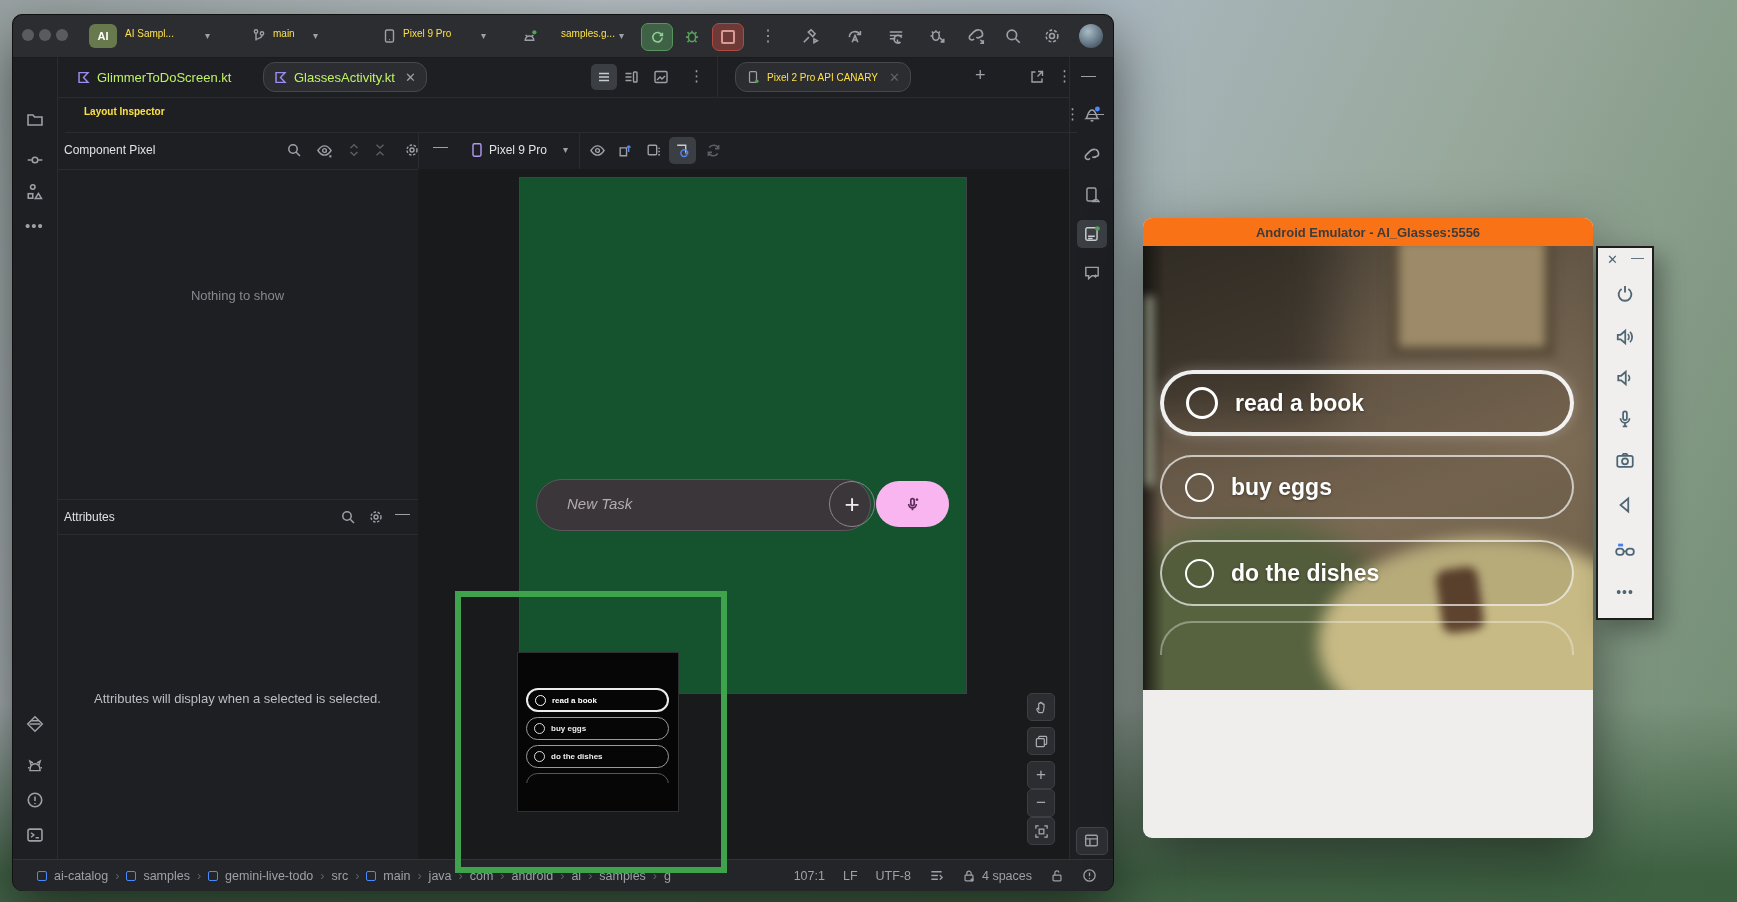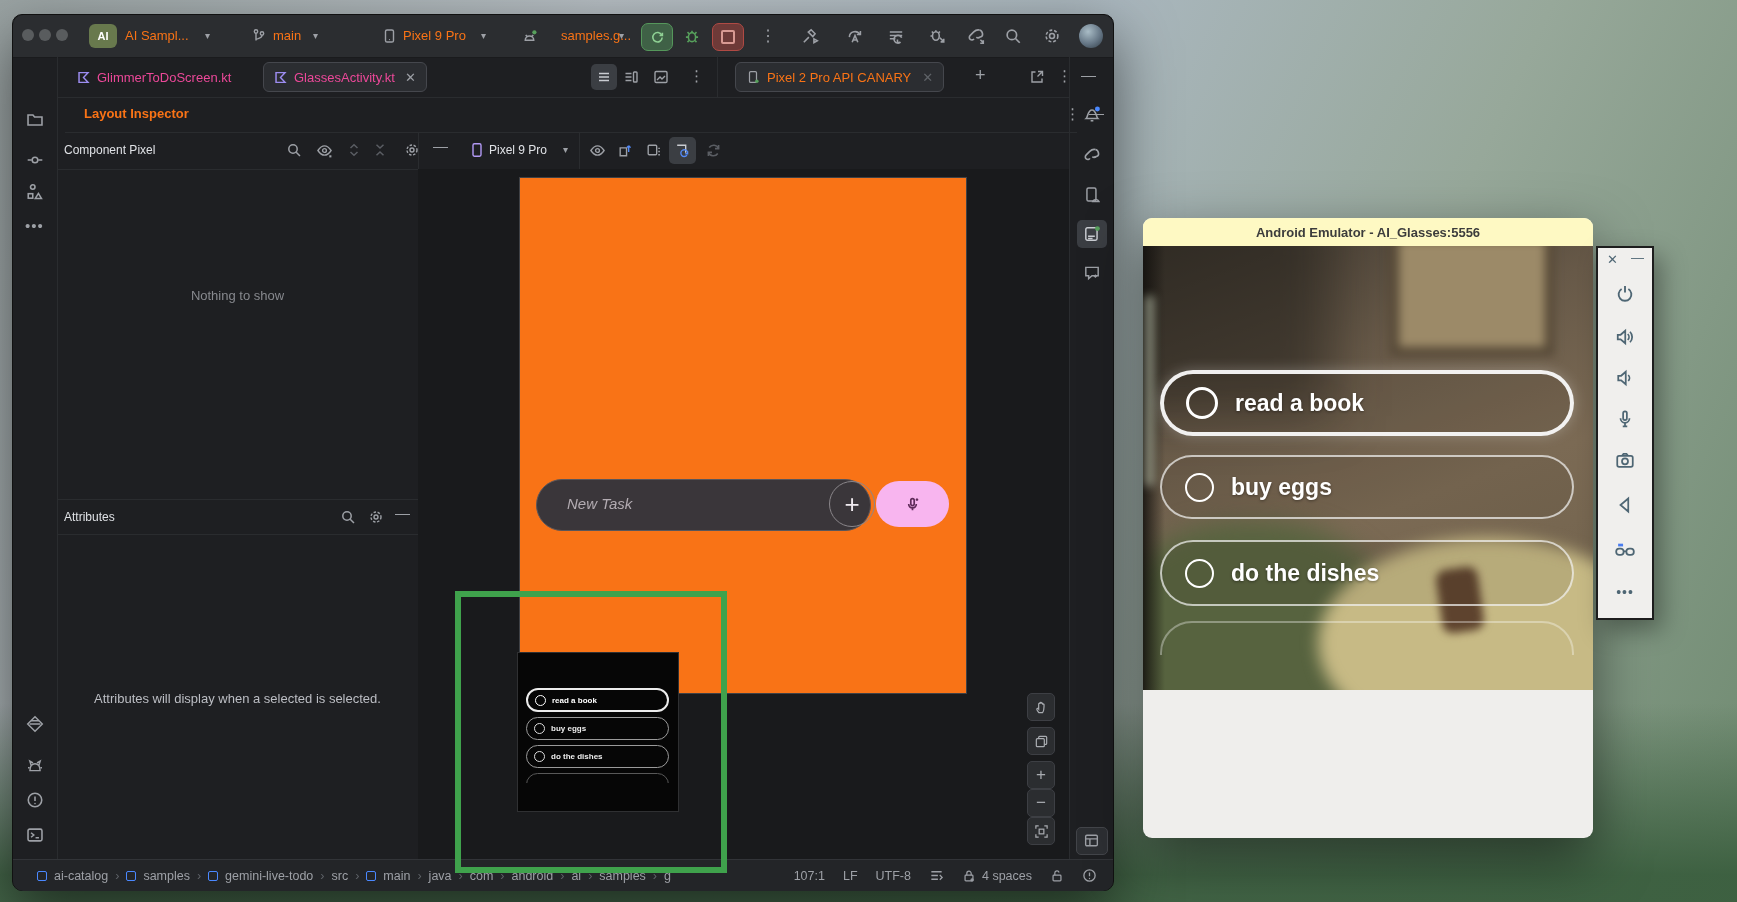--- a/index.html
+++ b/index.html
@@ -7,27 +7,27 @@
         font-family:"Liberation Sans",sans-serif;
         background:
           linear-gradient(180deg, rgba(60,90,60,0) 78%, rgba(56,92,60,.9) 97%),
           linear-gradient(115deg,#9aa3a3 0%,#b6bec3 28%,#a9b6bd 52%,#97a89a 72%,#6f8a70 100%);}
   .abs{position:absolute;}
   .ic{display:block;}
   svg{overflow:visible;}
   
   .ide{position:absolute;left:12px;top:14px;width:1100px;height:875px;background:#1e1f22;
        border-radius:10px;box-shadow:0 22px 60px rgba(0,0,0,.55);border:1px solid #111;}
-  .ttxt{color:#f97316;font-size:13px;}
+  .ttxt{color:#fde047;font-size:10px;}
   .dim{color:#9da0a6;}
   .vdim{color:#5f6368;}
   .chev{color:#9da0a6;font-size:10px;}
-  .tabgreen{color:#ec4899;}
+  .tabgreen{color:#bef264;}
   .hl{background:#3b3e43;border-radius:5px;}
-  .tabpill{background:#2b2d31;border:1px solid #45474d;border-radius:6px;display:flex;align-items:center;}
+  .tabpill{background:#2b2d31;border:1px solid #45474d;border-radius:12px;display:flex;align-items:center;}
   .flo{width:26px;height:26px;background:#2b2d30;border:1px solid #3d3f44;border-radius:5px;
        color:#a8abb0;display:flex;align-items:center;justify-content:center;}
   
   .emu{position:absolute;left:1143px;top:218px;width:450px;height:620px;border-radius:9px;
        box-shadow:0 20px 55px rgba(0,0,0,.5);overflow:hidden;background:#efeeec;}
   .pill{position:absolute;border-radius:40px;display:flex;align-items:center;color:#fff;
         background:rgba(50,42,34,.10);}
   .ring{border-radius:50%;background:transparent;}
   .etb{position:absolute;left:1596px;top:246px;width:58px;height:374px;background:#f0efed;
        border:2px solid #1d1d1d;box-sizing:border-box;color:#4e6674;box-shadow:8px 10px 24px rgba(0,0,0,.35);}
@@ -322,21 +322,21 @@
             <circle cx="8" cy="8" r="2"></circle>
             <circle cx="8" cy="8" r="5" stroke-dasharray="2.5 1.6"></circle>
           </svg>
         <div class="abs dim" style="left:338px;top:4px;font-size:15px;">—</div>
       </div>
       <div class="abs" style="left:0;top:522px;width:100%;text-align:center;color:#bcbec4;font-size:13px;">Attributes will display when a selected is selected.</div>
     </div>
 
     <div class="abs" style="left:405px;top:154px;width:651px;height:690px;background:#191a1c;overflow:hidden;">
 
-      <div class="abs" style="left:102px;top:9px;width:446px;height:515px;background:#f97316;outline:1px solid #3f4145;">
+      <div class="abs" style="left:102px;top:9px;width:446px;height:515px;background:#14532d;outline:1px solid #3f4145;">
 
         <div class="abs" style="left:16px;top:301px;width:333px;height:50px;border-radius:26px;background:#3a363a;border:1px solid #5a565a;">
           <div class="abs" style="left:30px;top:15px;font-style:italic;color:#b3acb2;font-size:15px;">New Task</div>
           <div class="abs" style="left:292px;top:1px;width:44px;height:44px;border:1px solid #8a868a;border-radius:50%;color:#efeaef;display:flex;align-items:center;justify-content:center;font-size:26px;font-weight:300;">+</div>
         </div>
         <div class="abs" style="left:356px;top:303px;width:73px;height:46px;border-radius:23px;background:#f8b5ef;display:flex;align-items:center;justify-content:center;">
           <svg class="ic" width="17" height="17" viewBox="0 0 16 16" fill="none" stroke="#5f2c5a" stroke-width="1.6">
               <rect x="6.4" y="2.5" width="3.2" height="6.5" rx="1.6"></rect>
               <path d="M4.4 7.6a3.6 3.6 0 0 0 7.2 0M8 11.4v2"></path>
               <path d="M12.2 2.2v2.4M11 3.4h2.4" stroke-width="1.2"></path>
@@ -438,21 +438,21 @@
           <span style="color:#eee;font-size:8px;font-weight:bold;margin-left:6px;">do the dishes</span>
         </div>
         <div class="abs" style="left:8px;top:120px;width:143px;height:10px;overflow:hidden;opacity:.45;">
           <div style="width:143px;height:23px;border:1px solid #bbb;border-radius:12px;box-sizing:border-box;"></div>
         </div>
       </div>
     </div>
   </div>
 
   <div class="emu">
-    <div class="abs" style="left:0;top:0;width:100%;height:28px;background:#fef9c3;display:flex;align-items:center;justify-content:center;">
+    <div class="abs" style="left:0;top:0;width:100%;height:28px;background:#f97316;display:flex;align-items:center;justify-content:center;">
       <span style="font-size:13px;font-weight:bold;color:#3c3c3c;">Android Emulator - AI_Glasses:5556</span>
     </div>
 
     <div class="abs" style="left:0;top:28px;width:450px;height:444px;overflow:hidden;background:linear-gradient(160deg,#453d33 0%,#675948 30%,#7b6a54 58%,#6e604a 100%);">
       <div class="abs" style="left:-50px;top:-50px;width:240px;height:220px;background:rgba(28,26,22,.5);filter:blur(26px);"></div>
       <div class="abs" style="left:247px;top:-14px;width:146px;height:106px;background:#9c8a68;border:9px solid #564937;filter:blur(5px);"></div>
       <div class="abs" style="left:-30px;top:276px;width:280px;height:220px;background:#57633f;border-radius:45%;filter:blur(12px);"></div>
       <div class="abs" style="left:175px;top:292px;width:340px;height:210px;background:#c7ba85;border-radius:50%;filter:blur(8px);"></div>
       <div class="abs" style="left:296px;top:322px;width:42px;height:64px;background:#5e432e;border-radius:10px;filter:blur(4px);transform:rotate(-8deg);"></div>
       <div class="abs" style="left:0;top:0;width:22px;height:444px;background:linear-gradient(90deg,rgba(18,16,13,.85),rgba(18,16,13,0));"></div>

